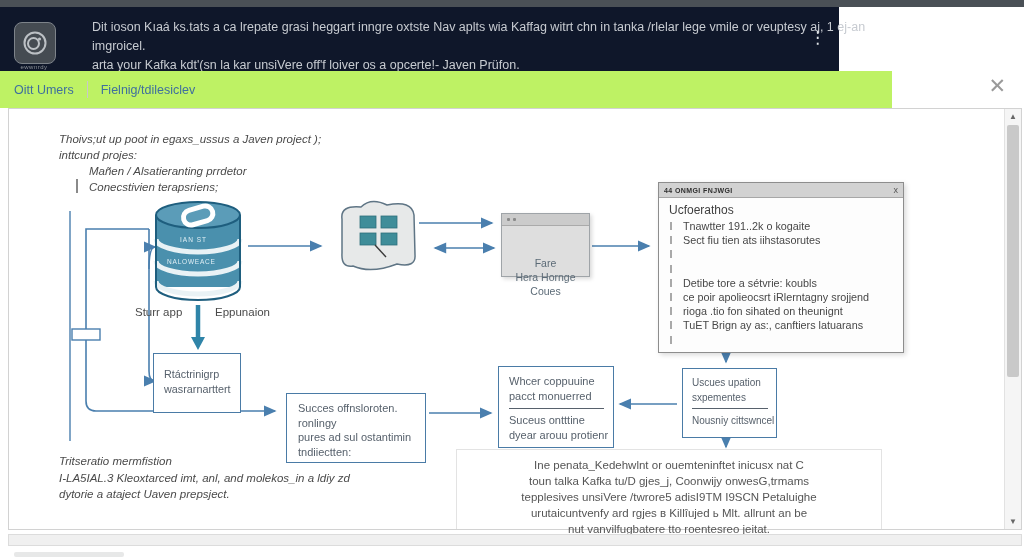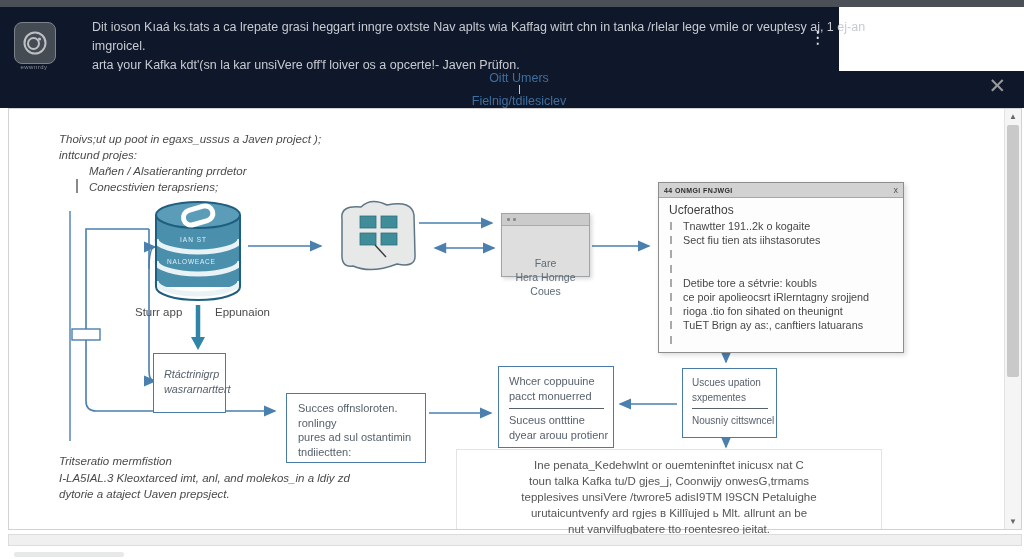--- a/index.html
+++ b/index.html
@@ -13,22 +13,22 @@
   #appicon{position:absolute;left:14px;top:15px;width:40px;height:40px;border-radius:8px;
            background:#454b52;border:1px solid #7d838a;display:flex;align-items:center;justify-content:center;}
   #appicon-caption{position:absolute;left:10px;top:57px;width:48px;text-align:center;
            font-size:6px;color:#8d9298;letter-spacing:.5px;}
   #headtext{position:absolute;left:92px;top:11px;width:830px;color:#c7cbd1;
            font-size:12.5px;line-height:19px;}
   #kebab{position:absolute;right:14px;top:22px;color:#dfe3e6;font-size:17px;line-height:17px;
          width:16px;text-align:center;cursor:pointer;}
 
   
-  #tabrow{position:absolute;left:0;top:71px;width:1024px;height:37px;background:#0f172a;
-          display:flex;align-items:center;padding-left:14px;box-sizing:border-box;flex-direction:column;}
+  #tabrow{position:absolute;left:0;top:71px;width:892px;height:37px;background:#bef264;
+          display:flex;align-items:center;padding-left:14px;box-sizing:border-box;}
   .tab{color:#3f6f9e;font-size:12.5px;cursor:pointer;}
   .tabdiv{width:1px;height:17px;background:#c9c9c9;margin:0 13px;}
   #closex{position:absolute;right:18px;top:76px;font-size:21px;color:#9a9a9a;cursor:pointer;
           line-height:20px;font-weight:300;}
 
   
   #panel{position:absolute;left:8px;top:108px;width:1014px;height:422px;background:#fff;
          border:1px solid #d2d2d2;box-sizing:border-box;}
   #diagram{position:absolute;left:0;top:0;width:995px;height:420px;}
   #dsvg{position:absolute;left:0;top:0;}
@@ -172,21 +172,21 @@
         <div>Thoivs;ut up poot in egaxs_ussus a Javen project );</div>
         <div>inttcund projes:</div>
         <div class="indent">Mañen / Alsatieranting prrdetor</div>
         <div class="indent">Conecstivien terapsriens;</div>
       </div>
       <div class="caret" style="left:67px;top:70px;"></div>
 
       <div class="dblabel" style="left:126px;top:197px;">Sturr app</div>
       <div class="dblabel" style="left:206px;top:197px;">Eppunaion</div>
 
-      <div class="bluebox" style="left:144px;top:244px;width:73px;height:60px;padding:13px 0 0 10px;font-size:10.8px;font-style:italic;">
+      <div class="bluebox" style="left:144px;top:244px;width:88px;height:60px;padding:13px 0 0 10px;font-size:10.8px;">
         <div>Rtáctrinigrp</div>
         <div>wasrarnarttert</div>
       </div>
 
       <div id="farebox">
         <div class="tbar">
           <span class="dot"></span>
           <span class="dot"></span>
         </div>
         <div class="body">

